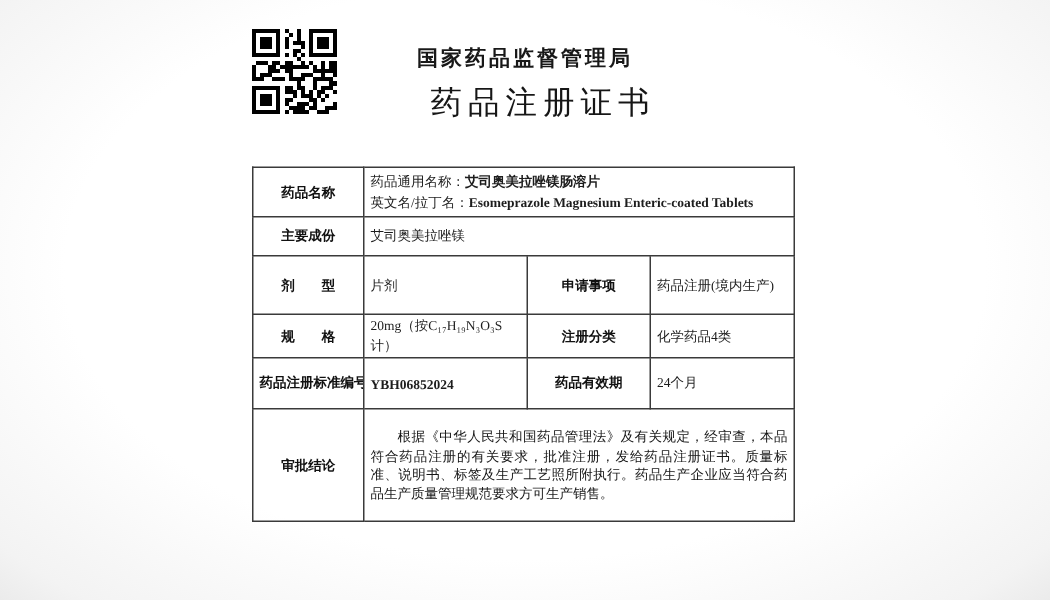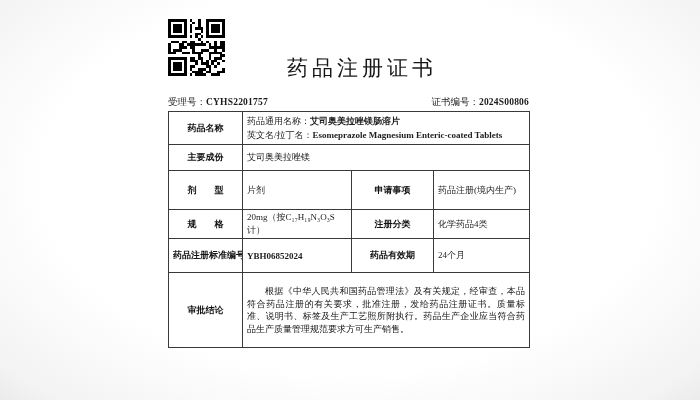--- a/index.html
+++ b/index.html
@@ -206,30 +206,23 @@
         <rect x="10" y="20" width="1" height="1" fill="#000"></rect>
         <rect x="11" y="20" width="1" height="1" fill="#000"></rect>
         <rect x="12" y="20" width="1" height="1" fill="#000"></rect>
         <rect x="13" y="20" width="1" height="1" fill="#000"></rect>
         <rect x="16" y="20" width="1" height="1" fill="#000"></rect>
         <rect x="17" y="20" width="1" height="1" fill="#000"></rect>
         <rect x="18" y="20" width="1" height="1" fill="#000"></rect>
       </svg>
   </div>
 
+  <div class="agency">国家药品监督管理局</div>
   <div class="doc-title">药品注册证书</div>
 
-  <div class="meta">
-    <div>
-      <span class="lab">受理号：</span><span class="valb">CYHS2201757</span>
-    </div>
-    <div>
-      <span class="lab">证书编号：</span><span class="valb">2024S00806</span>
-    </div>
-  </div>
 
   <table class="cert">
     <colgroup>
       <col style="width:74px">
         <col style="width:109px">
         <col style="width:82px">
         <col style="width:96px">
     </colgroup>
     <tbody>
         <tr class="r1">

